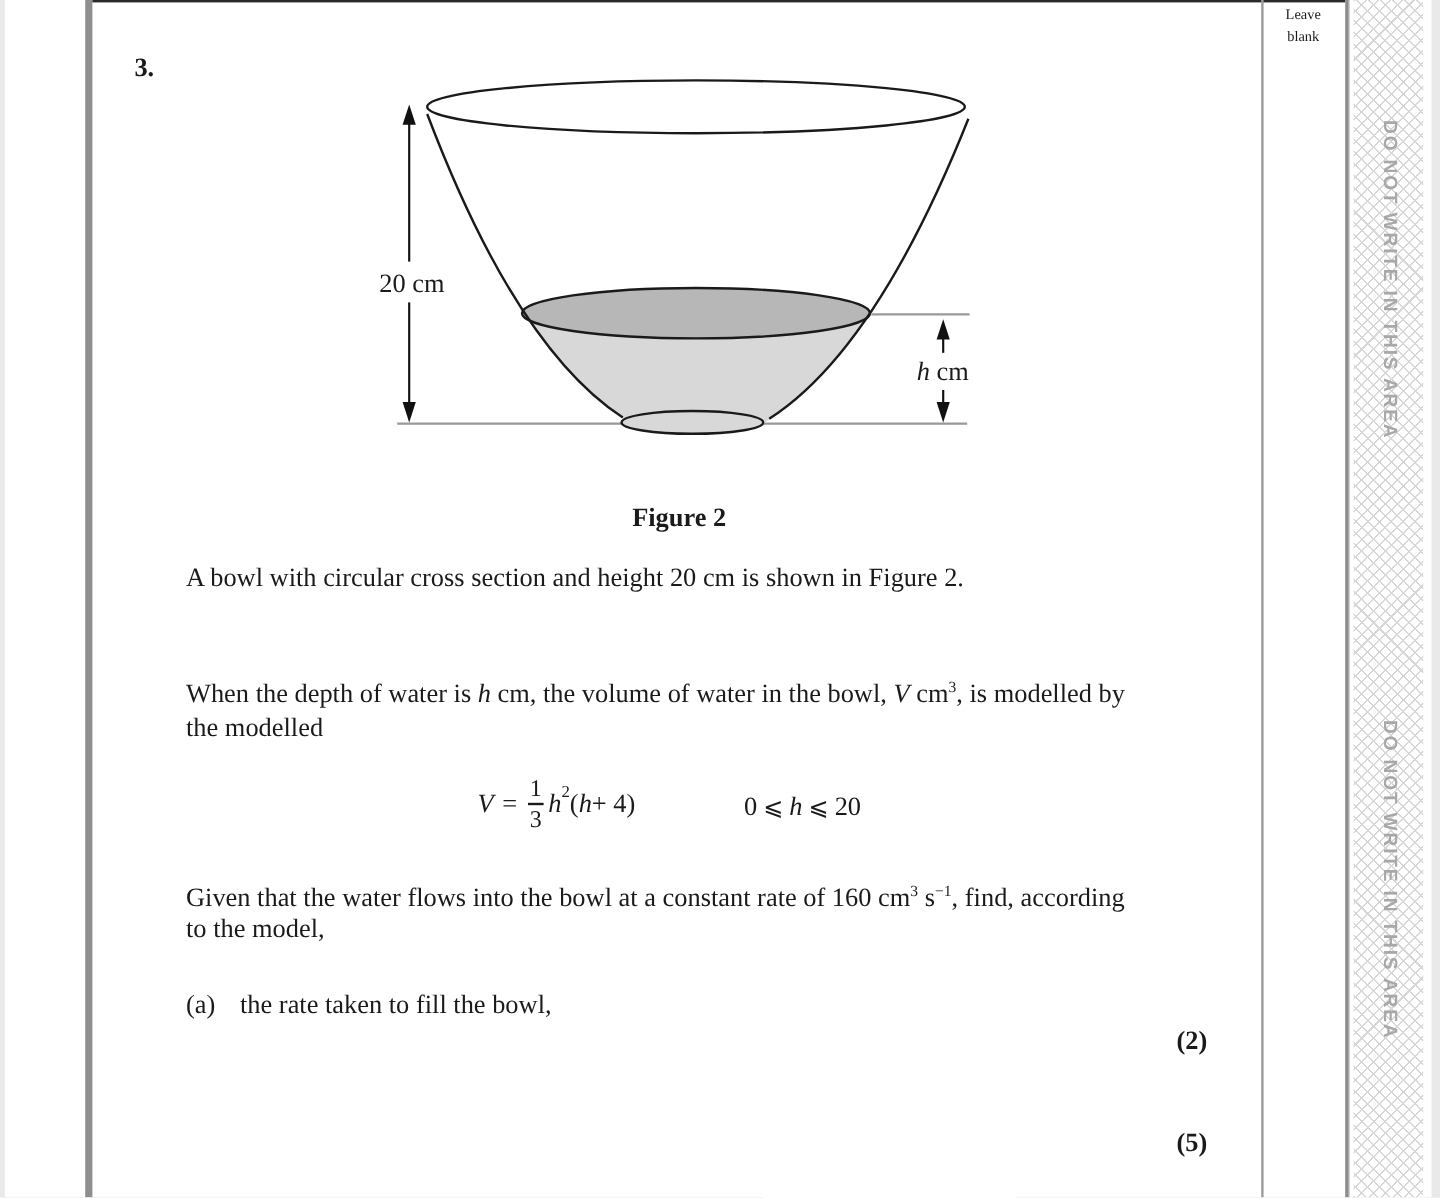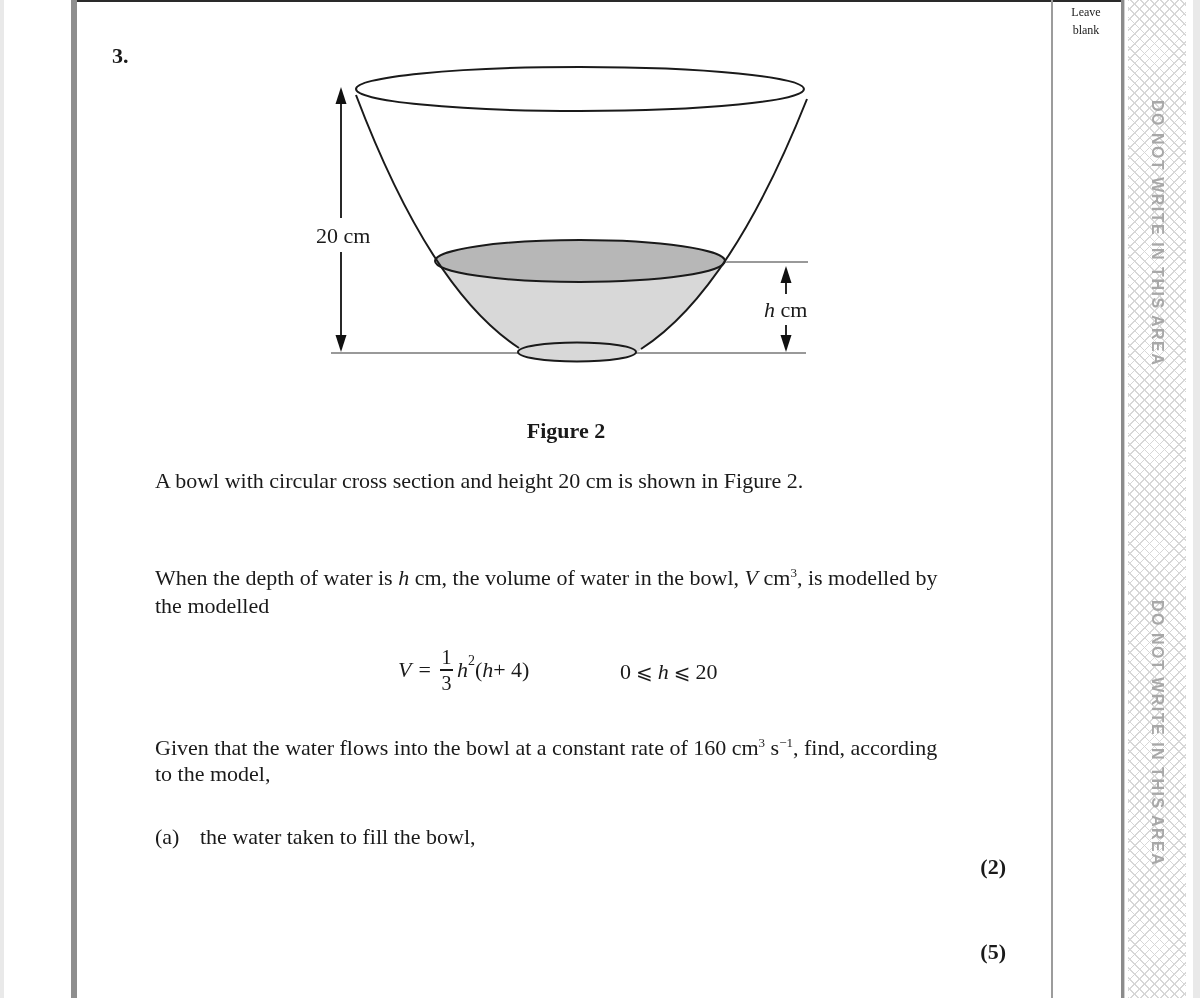--- a/index.html
+++ b/index.html
@@ -133,18 +133,18 @@
     <span class="it">h</span>
     <span> + 4)</span>
   </div>
   <div class="domain">
     <span>0</span><span class="leq">⩽</span><span class="it">h</span><span class="leq">⩽</span><span>20</span>
   </div>
 
   <div class="bodyline" style="top:735px;"><span>Given that the water flows into the bowl at a constant rate of 160 cm</span><span class="sup">3</span><span> s</span><span class="sup">−1</span><span>, find, according</span></div>
   <div class="bodyline" style="top:761px;">to the model,</div>
 
-  <div class="bodyline" style="top:824px;"><span class="part-label">(a)</span><span>the water taken to fill the bowl,</span></div>
+  <div class="bodyline" style="top:824px;"><span class="part-label">(a)</span><span>the rate taken to fill the bowl,</span></div>
   <div class="marks" style="top:854px;">(2)</div>
 
   <div class="marks" style="top:939px;">(5)</div>
 
 </div>
 
 </body></html>

